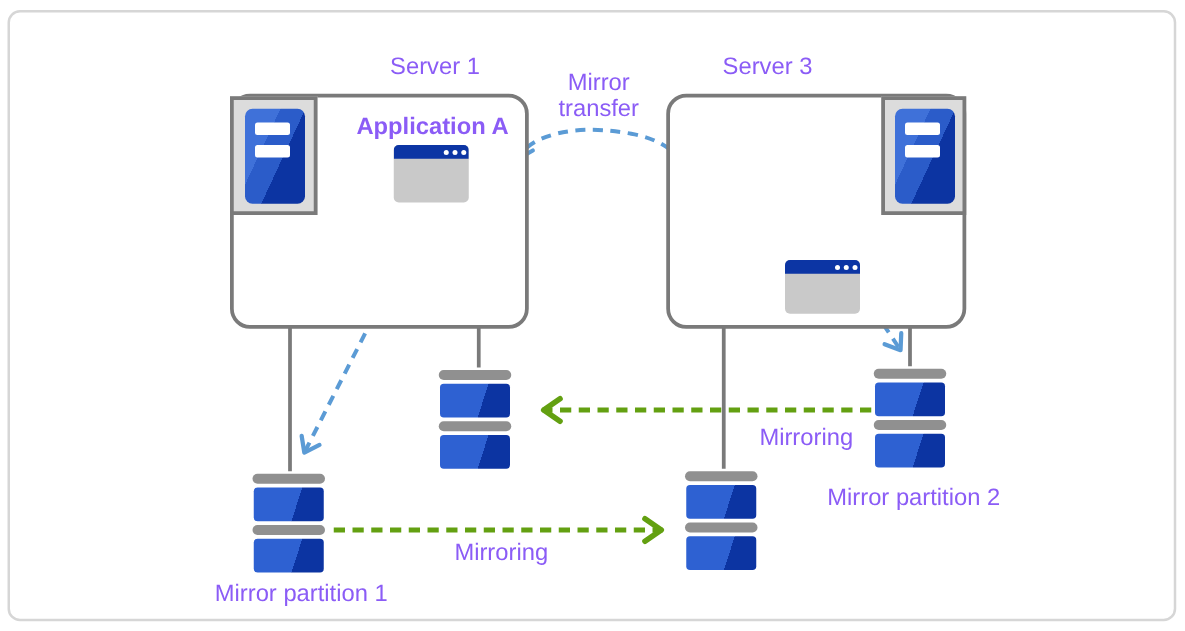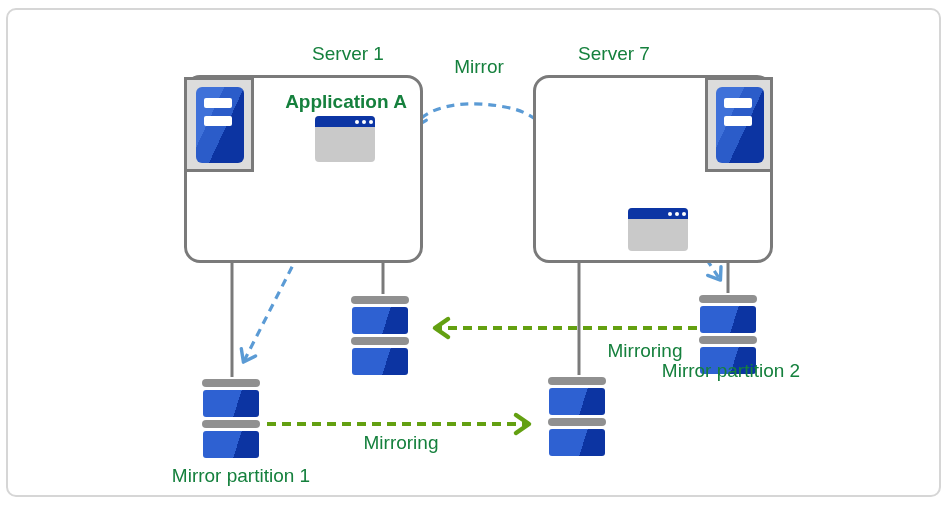--- a/index.html
+++ b/index.html
@@ -1,18 +1,18 @@
 <!DOCTYPE html>
 <html><head>
 <meta charset="utf-8">
 <style>
   html,body{margin:0;padding:0;background:#fff;}
   .canvas{
     position:relative;width:948px;height:505px;background:#ffffff;
-    font-family:"Liberation Sans", sans-serif;color:#15803d;overflow:hidden;
+    font-family:"Liberation Sans", sans-serif;color:#8b5cf6;overflow:hidden;
   }
   .frame{
     position:absolute;left:6px;top:8px;width:935px;height:489px;
     border:2px solid #d6d6d6;border-radius:10px;box-sizing:border-box;
   }
   .server-box{
     position:absolute;box-sizing:border-box;border:3px solid #7a7a7a;
     border-radius:16px;background:#ffffff;
   }
   .txt{position:absolute;font-size:19px;line-height:21px;text-align:center;white-space:nowrap;}
@@ -78,38 +78,39 @@
   </div>
   <div class="txt" style="left:283px;top:91px;width:126px;font-weight:bold;">Application A</div>
   <div class="app-window" style="left:315px;top:116px;height:46px;">
     <div class="titlebar">
       <div class="dot d1"></div>
       <div class="dot d2"></div>
       <div class="dot d3"></div>
     </div>
   </div>
 
-  <div class="txt" style="left:544px;top:43px;width:140px;">Server 7</div>
+  <div class="txt" style="left:544px;top:43px;width:140px;">Server 3</div>
   <div class="server-box" style="left:533px;top:75px;width:240px;height:188px;"></div>
   <div class="server-icon" style="left:705px;top:77px;width:68px;height:95px;">
     <div class="tower" style="left:8px;">
       <div class="slot s1"></div>
       <div class="slot s2"></div>
     </div>
   </div>
   <div class="app-window" style="left:628px;top:208px;height:43px;">
     <div class="titlebar">
       <div class="dot d1"></div>
       <div class="dot d2"></div>
       <div class="dot d3"></div>
     </div>
   </div>
 
   <div class="txt" style="left:412px;top:56px;width:134px;">
     <div>Mirror</div>
+    <div>transfer</div>
   </div>
 
   <div class="disk" style="left:352px;top:296px;">
     <div class="cap"></div>
     <div class="platter"></div>
     <div class="cap"></div>
     <div class="platter"></div>
   </div>
   <div class="disk" style="left:203px;top:379px;">
     <div class="cap"></div>
@@ -126,14 +127,14 @@
   <div class="disk" style="left:700px;top:295px;">
     <div class="cap"></div>
     <div class="platter"></div>
     <div class="cap"></div>
     <div class="platter"></div>
   </div>
 
   <div class="txt" style="left:601px;top:340px;width:88px;">Mirroring</div>
   <div class="txt" style="left:356px;top:432px;width:90px;">Mirroring</div>
   <div class="txt" style="left:146px;top:465px;width:190px;text-align:center;">Mirror partition 1</div>
-  <div class="txt" style="left:638px;top:360px;width:186px;">Mirror partition 2</div>
+  <div class="txt" style="left:638px;top:388px;width:186px;">Mirror partition 2</div>
 </div>
 
 </body></html>

